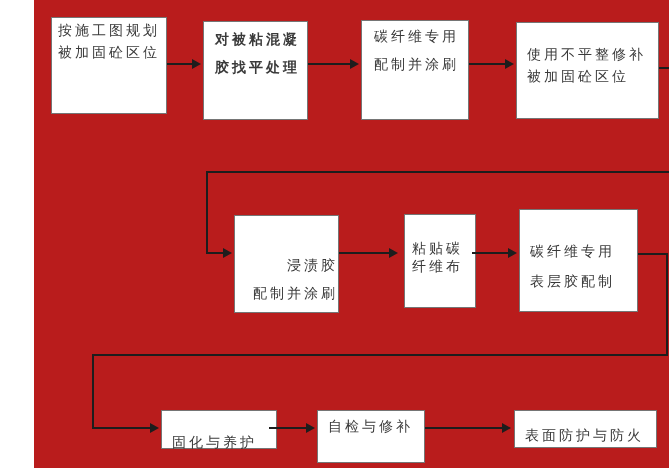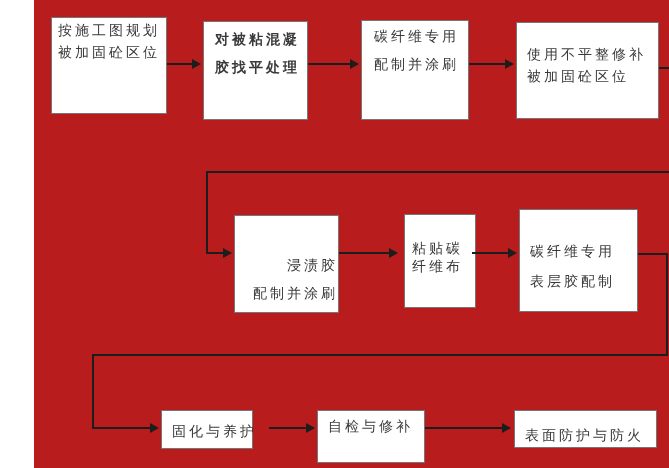--- a/index.html
+++ b/index.html
@@ -25,21 +25,21 @@
 
   
   .b1  { left: 17px;  top: 17px;  width: 116px; height: 97px;  padding: 1px 0 0 6px;  line-height: 22px; }
   .b2  { left: 169px; top: 21px;  width: 105px; height: 99px;  padding: 3px 0 0 11px; line-height: 28px; font-weight: bold; }
   .b3  { left: 327px; top: 20px;  width: 108px; height: 100px; padding: 3px 0 0 12px; line-height: 24px; }
   .b3 .ln3 { margin-top: 4px; }
   .b4  { left: 482px; top: 22px;  width: 143px; height: 97px;  padding: 20px 0 0 10px; line-height: 22px; }
   .b5  { left: 200px; top: 215px; width: 105px; height: 98px;  padding: 35px 0 0 10px; line-height: 28px; text-align: right; }
   .b6  { left: 370px; top: 214px; width: 72px;  height: 94px;  padding: 24px 0 0 7px;  line-height: 18px; }
   .b7  { left: 485px; top: 209px; width: 119px; height: 103px; padding: 26px 0 0 10px; line-height: 30px; }
-  .b8  { left: 127px; top: 410px; width: 92px; height: 39px;  padding: 10px 0 0 10px;  line-height: 20px; }
+  .b8  { left: 127px; top: 410px; width: 116px; height: 39px;  padding: 21px 0 0 10px;  line-height: 20px; }
   .b9  { left: 283px; top: 410px; width: 108px; height: 53px;  padding: 5px 0 0 10px;  line-height: 20px; }
   .b10 { left: 480px; top: 410px; width: 143px; height: 38px;  padding: 14px 0 0 10px;  line-height: 20px; }
 
   .hline, .vline { position: absolute; background: #1d1d1d; }
   .hline { height: 1.5px; }
   .vline { width: 1.5px; }
   .ahead {
     position: absolute;
     width: 0; height: 0;
     border-top: 5px solid transparent;

